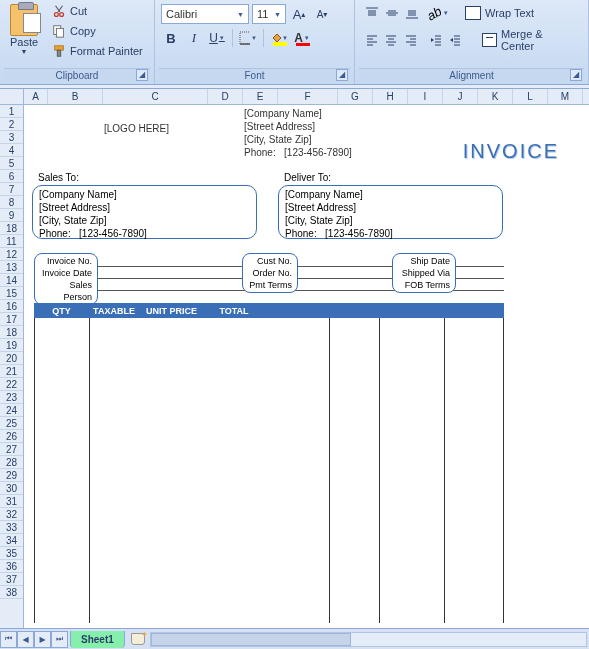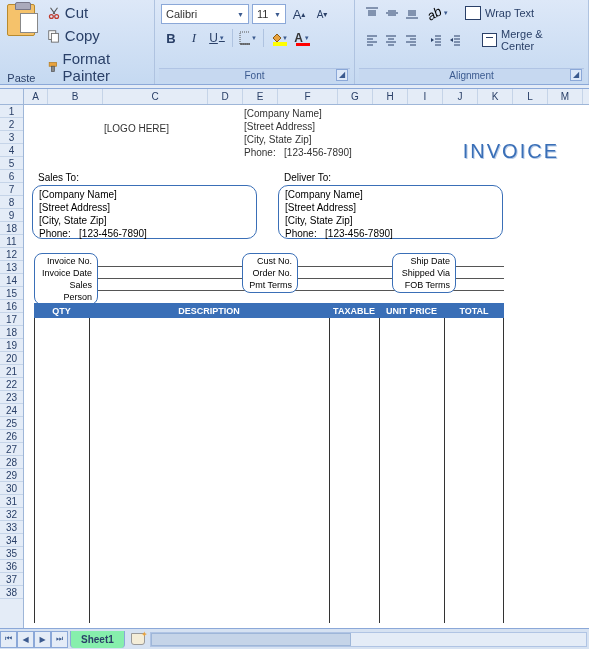--- a/index.html
+++ b/index.html
@@ -7,28 +7,28 @@
 
 
 .ribbon { background: linear-gradient(#DDE8F8, #C5D9F1); border-bottom: 1px solid #8BA8D8; height: 85px; display: flex; }
 .ribbon-group { border-right: 1px solid #AFC3E0; padding: 2px 4px; display: flex; flex-direction: column; }
 .ribbon-group-title { text-align: center; font-size: 10px; color: #3B5A8F; padding: 1px 0; background: #C6D8F0; border-top: 1px solid #B0C4E4; position: relative; }
 .ribbon-group-body { flex: 1; display: flex; align-items: flex-start; }
 .dialog-launcher { position: absolute; right: 2px; bottom: 1px; width: 12px; height: 12px; border: 1px solid #8BA8D8; background: #DDE8F8; font-size: 8px; line-height: 10px; color: #3B5A8F; cursor: pointer; }
 
 
 .clipboard { width: 155px; }
-.paste-btn { display: flex; flex-direction: column; align-items: center; width: 40px; padding: 2px; cursor: pointer; gap: 36px; }
+.paste-btn { display: flex; flex-direction: column; align-items: center; width: 40px; padding: 2px; cursor: pointer; }
 .paste-icon { width: 28px; height: 32px; background: #F5C26B; border: 1px solid #B88A2E; border-radius: 2px; position: relative; }
 .paste-icon::before { content: ""; position: absolute; top: -3px; left: 7px; width: 14px; height: 6px; background: #AAB; border: 1px solid #778; border-radius: 2px 2px 0 0; }
 .paste-icon::after { content: ""; position: absolute; bottom: 2px; right: -4px; width: 16px; height: 18px; background: #fff; border: 1px solid #888; }
 .paste-label { font-size: 11px; color: #2A4068; }
 .paste-drop { font-size: 7px; color: #2A4068; }
 .clip-side { display: flex; flex-direction: column; gap: 2px; padding-left: 4px; }
-.clip-btn { display: flex; align-items: center; gap: 4px; padding: 2px 4px; cursor: pointer; color: #2A4068; font-size: 15px; }
+.clip-btn { display: flex; align-items: center; gap: 4px; padding: 2px 4px; cursor: pointer; color: #2A4068; font-size: 11px; }
 .cut-icon { width: 14px; height: 14px; }
 .copy-icon-svg { width: 14px; height: 14px; }
 .brush-icon { width: 14px; height: 14px; }
 
 
 .font-group { width: 200px; }
 .font-row { display: flex; align-items: center; gap: 3px; padding: 2px; }
 .font-combo { background: #fff; border: 1px solid #8BA8D8; height: 20px; display: flex; align-items: center; padding: 0 4px; font-size: 11px; color: #333; cursor: pointer; }
 .font-name { width: 88px; justify-content: space-between; }
 .font-size { width: 34px; justify-content: space-between; }
@@ -401,21 +401,20 @@
       <div>Sales Person</div>
     </div>
     <div class="field-group fg3">
       <div>Ship Date</div>
       <div>Shipped Via</div>
       <div>FOB Terms</div>
     </div>
 
     <div class="table-header" id="thdr">
         <div class="th-cell" style="width: 55px;">QTY</div>
-        <div class="th-cell" style="width: 240px;">DESCRIPTION</div>
         <div class="th-cell" style="width: 50px;">TAXABLE</div>
         <div class="th-cell" style="width: 65px;">UNIT PRICE</div>
         <div class="th-cell" style="width: 60px;">TOTAL</div>
       </div>
     <div class="table-body" id="tbody">
       <div class="tb-border"></div>
     <div class="tb-vline" style="left: 55px;"></div>
         <div class="tb-vline" style="left: 295px;"></div>
         <div class="tb-vline" style="left: 345px;"></div>
         <div class="tb-vline" style="left: 410px;"></div>

